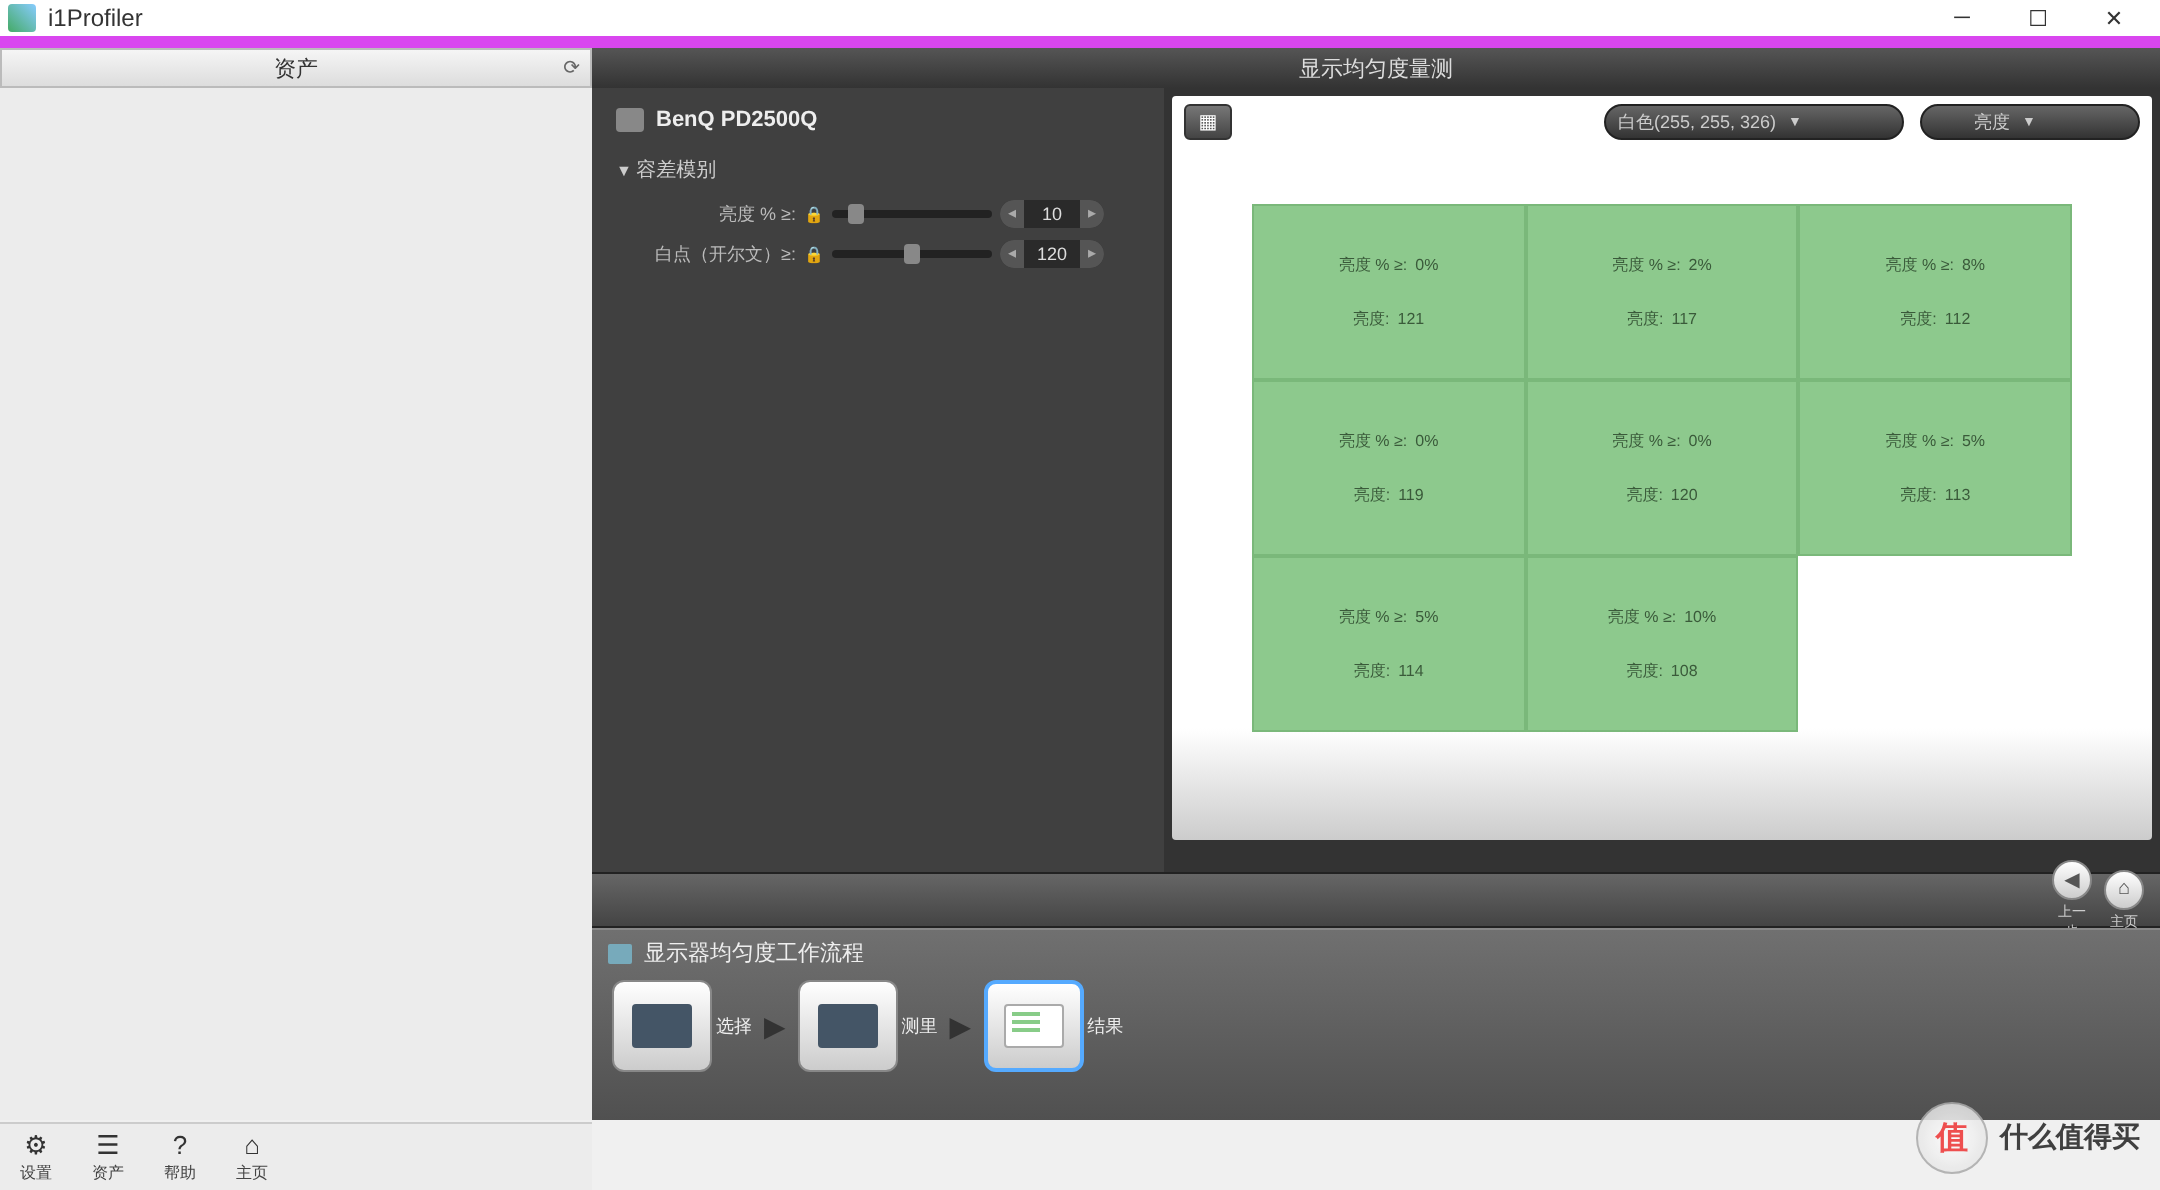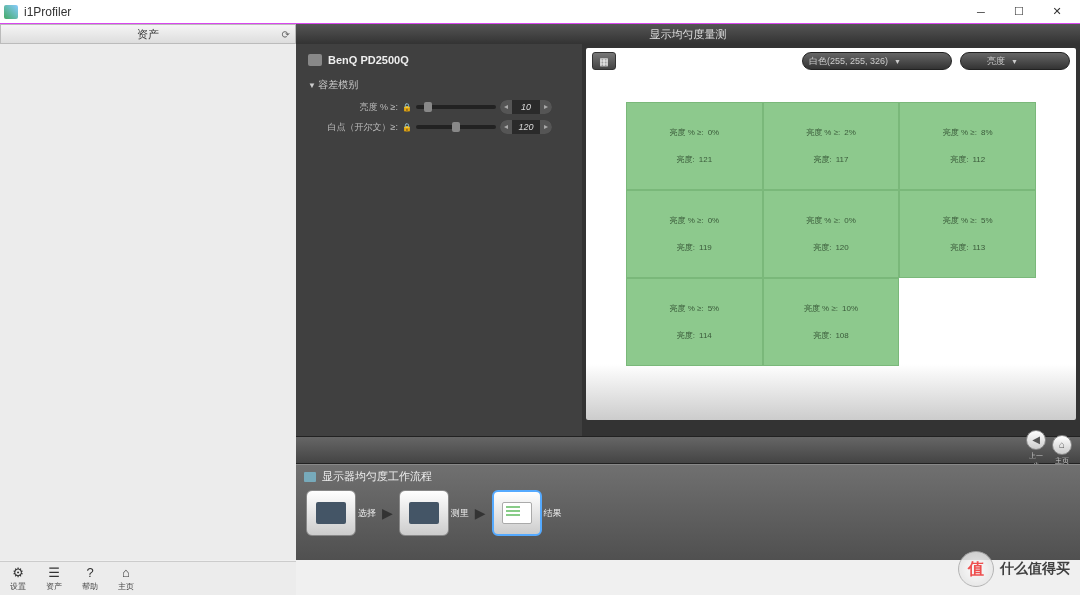--- a/index.html
+++ b/index.html
@@ -1,18 +1,18 @@
 <!DOCTYPE html>
 <html><head>
 <meta charset="utf-8">
 <style>
 * { margin: 0; padding: 0; box-sizing: border-box; font-family: "Microsoft YaHei", Arial, sans-serif; }
 body { width: 1080px; height: 595px; background: #f0f0f0; overflow: hidden; position: relative; }
 
-.titlebar { height: 24px; background: #fff; display: flex; align-items: center; padding: 0 4px; border-bottom: 1px solid #d946ef; }
+.titlebar { height: 24px; background: #fff; display: flex; align-items: center; padding: 0 4px; border-bottom: 6px solid #d946ef; }
 .titlebar .icon { width: 14px; height: 14px; background: linear-gradient(45deg,#4a6,#8cf); margin-right: 6px; border-radius: 2px; }
 .titlebar .title { font-size: 12px; color: #333; flex: 1; }
 .winbtn { width: 38px; height: 22px; display: flex; align-items: center; justify-content: center; font-size: 11px; color: #333; cursor: pointer; }
 
 .content { display: flex; height: 536px; }
 
 .sidebar { width: 296px; background: #ececec; display: flex; flex-direction: column; }
 .sidebar-header { height: 20px; background: linear-gradient(#f5f5f5,#ddd); border: 1px solid #bbb; display: flex; align-items: center; justify-content: center; font-size: 11px; color: #333; position: relative; }
 .sidebar-header .ref-icon { position: absolute; right: 5px; font-size: 10px; color: #666; }
 
@@ -27,21 +27,21 @@
 .monitor-name { font-size: 11px; color: #eee; font-weight: bold; }
 .section-title { font-size: 10px; color: #ccc; margin-bottom: 8px; }
 .section-title::before { content: "▼ "; font-size: 8px; }
 .slider-row { display: flex; align-items: center; margin-bottom: 6px; gap: 4px; }
 .slider-label { width: 90px; text-align: right; font-size: 9px; color: #bbb; }
 .lock { font-size: 8px; color: #999; }
 .slider-track { width: 80px; height: 4px; background: #222; border-radius: 2px; position: relative; }
 .slider-thumb { position: absolute; width: 8px; height: 10px; background: #888; border-radius: 2px; top: -3px; }
 .value-box { display: flex; align-items: center; background: #2a2a2a; border-radius: 8px; overflow: hidden; height: 14px; }
 .value-box .arr { width: 12px; text-align: center; font-size: 8px; color: #aaa; background: #555; line-height: 14px; cursor: pointer; }
-.value-box .val { width: 28px; text-align: center; font-size: 9px; color: #ddd; font-style: italic; }
+.value-box .val { width: 28px; text-align: center; font-size: 9px; color: #ddd; }
 
 .right-panel { flex: 1; background: #333; padding: 4px; }
 .preview-frame { background: linear-gradient(#fff 0%, #fff 85%, #ccc 100%); height: 372px; border-radius: 2px; position: relative; }
 .toolbar { display: flex; align-items: center; padding: 4px 6px; gap: 8px; }
 .grid-btn { width: 24px; height: 18px; background: linear-gradient(#777,#444); border-radius: 3px; display: flex; align-items: center; justify-content: center; color: #fff; font-size: 10px; border: 1px solid #333; }
 .toolbar-spacer { flex: 1; }
 .dropdown { height: 18px; background: linear-gradient(#666,#333); border-radius: 9px; color: #ccc; font-size: 9px; display: flex; align-items: center; padding: 0 6px; gap: 6px; border: 1px solid #222; }
 .dropdown .arr { font-size: 7px; }
 .dd1 { width: 150px; }
 .dd2 { width: 110px; padding-left: 26px; }

